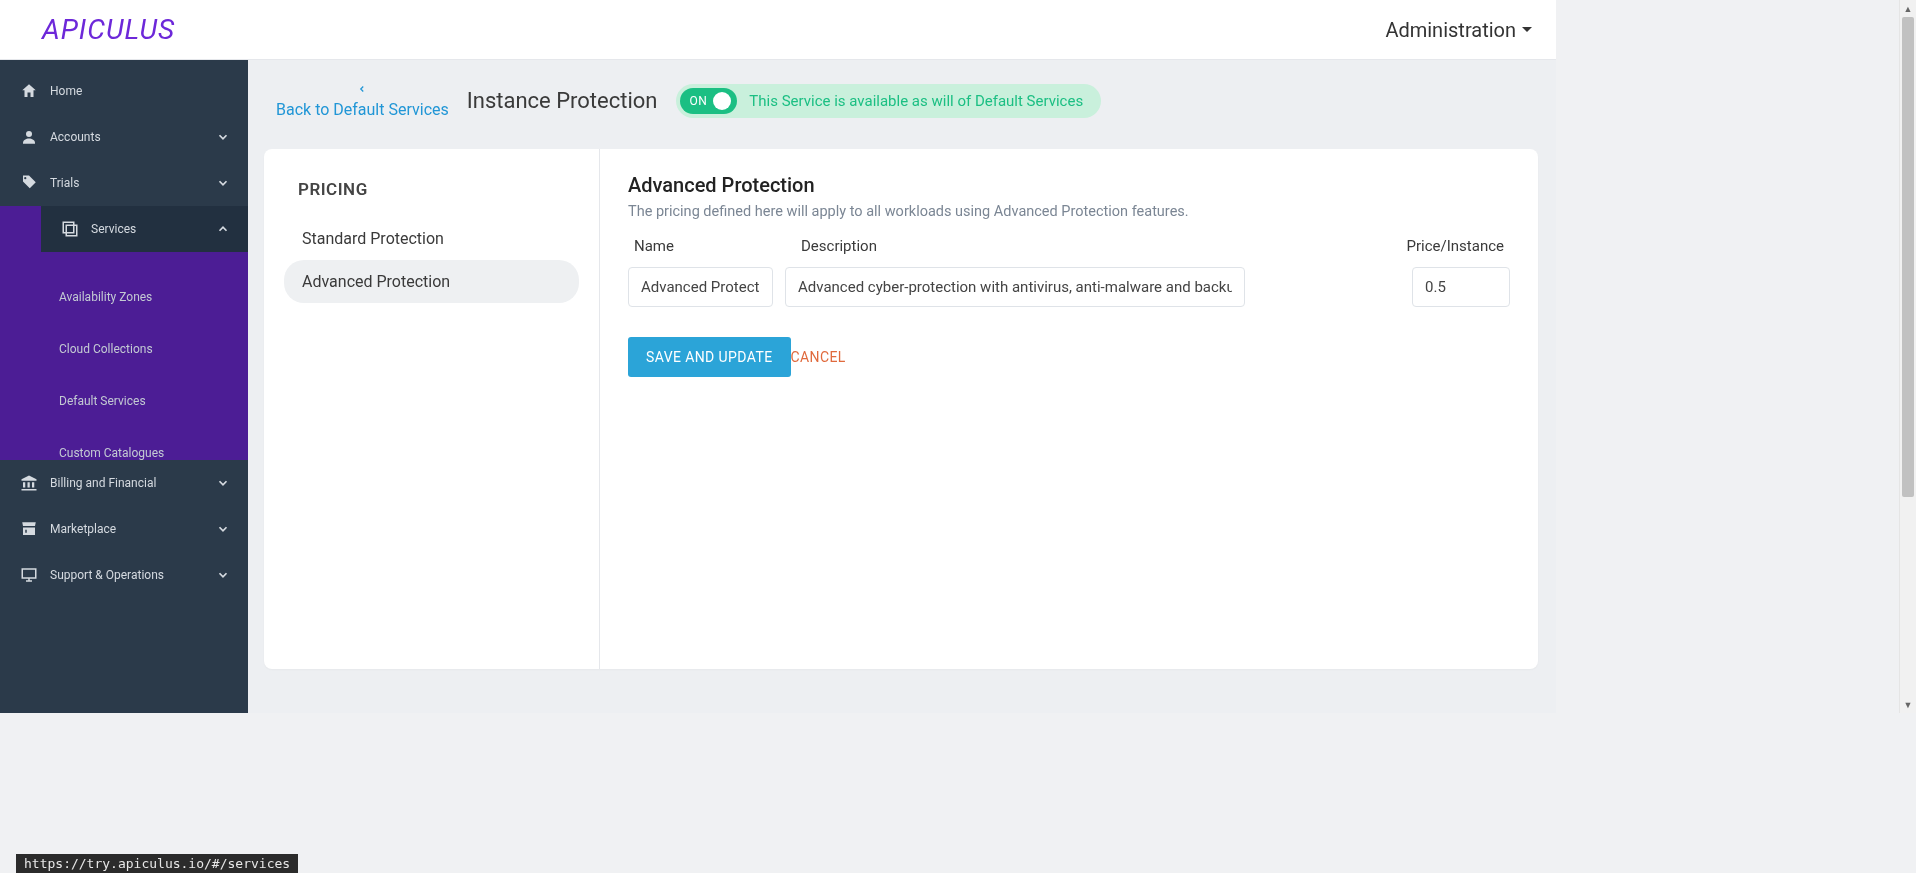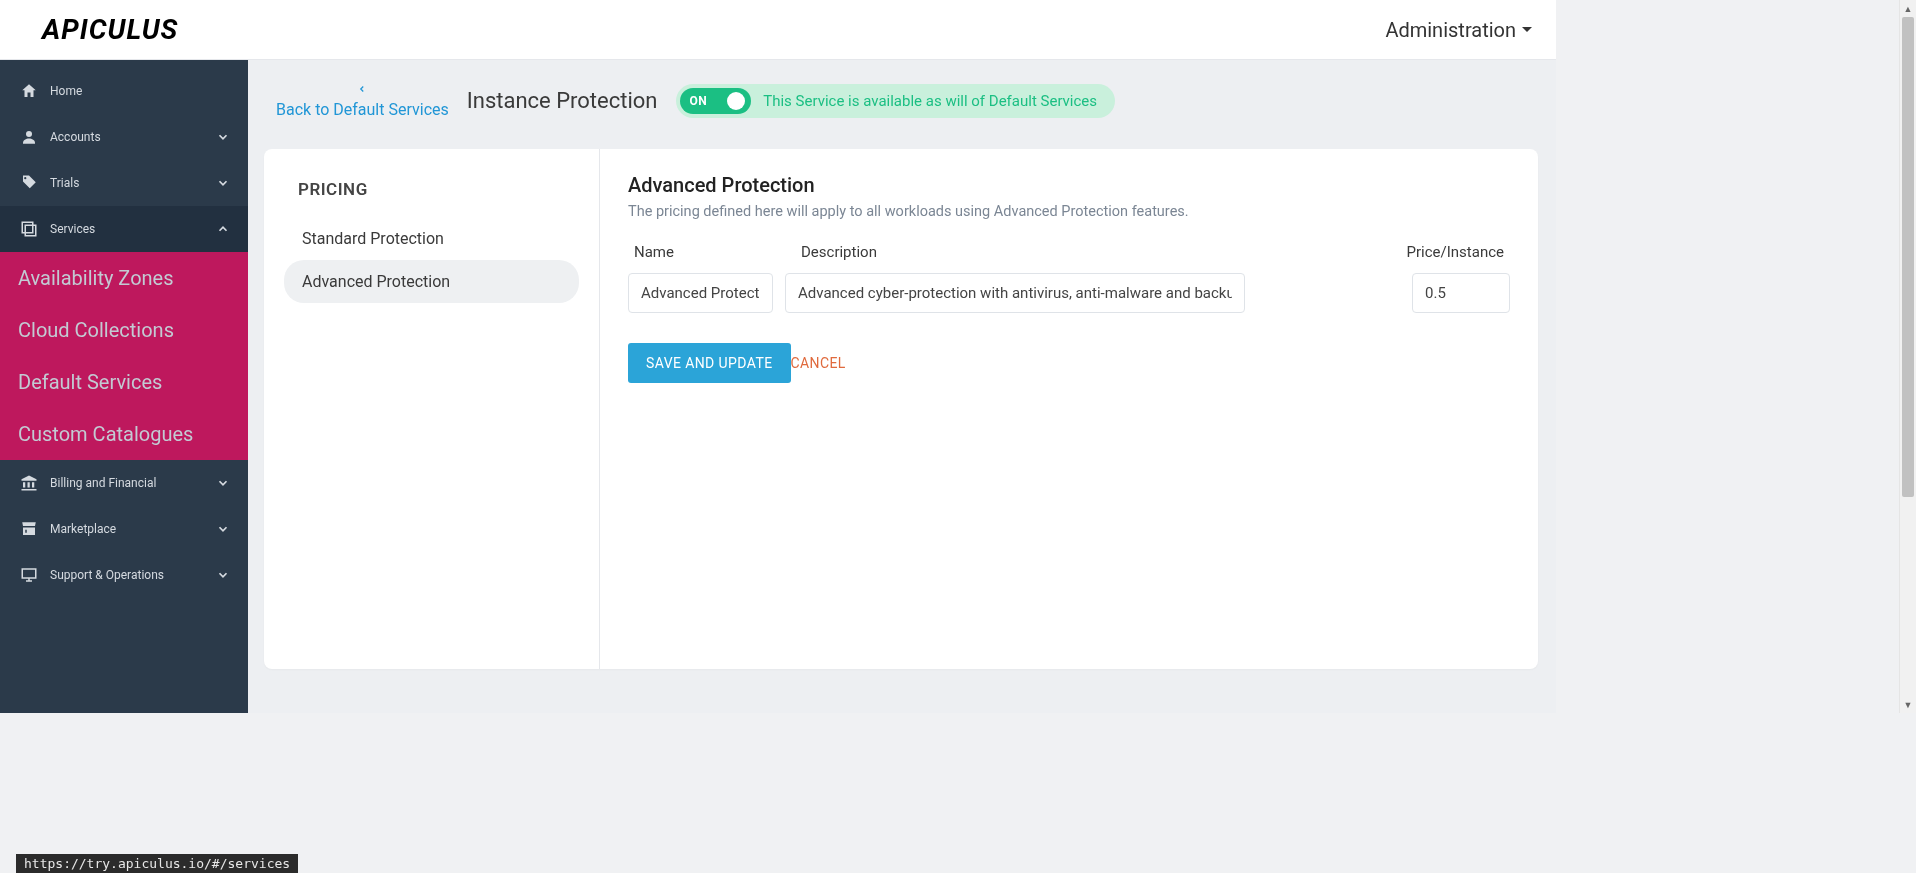--- a/index.html
+++ b/index.html
@@ -30,23 +30,23 @@
       border-bottom: 1px solid #e5e7eb;
     }
     .logo {
       display: flex;
       align-items: center;
       height: 100%;
       padding-left: 18px;
     }
     .logo-text {
       font-size: 28px;
-      font-weight: 700;
+      font-weight: 400;
       letter-spacing: 1px;
-      color: #000000;
+      color: #6d28d9;
       font-style: italic;
     }
     .admin-dropdown {
       display: flex;
       align-items: center;
       gap: 6px;
       color: #333;
       font-size: 20px;
       cursor: pointer;
     }
@@ -81,29 +81,30 @@
       justify-content: center;
     }
     .nav-item .chev {
       margin-left: auto;
     }
     .nav-item.active {
       background: #223040;
     }
     .nav-sub {
       padding-left: 18px;
-      font-size: 20px;
+      font-size: 12px;
       color: #c3cad3;
       display: flex;
-      align-items: center;
+      align-items: flex-end;
       height: 52px;
       cursor: pointer;
     }
     .nav-section-expanded {
-      background: #be185d;
+      background: #4c1d95;
+      padding-left: 41px;
     }
     
     .main {
       flex: 1;
       background: #edeff2;
       overflow: auto;
       position: relative;
     }
     .page-header {
       display: flex;
@@ -134,22 +135,22 @@
       gap: 12px;
     }
     .toggle-on {
       display: inline-flex;
       align-items: center;
       background: #1bbf83;
       color: #fff;
       border-radius: 20px;
       padding: 4px 6px 4px 10px;
       font-size: 12px;
-      font-weight: 700;
-      gap: 20px;
+      font-weight: 400;
+      gap: 6px;
       letter-spacing: 0.5px;
     }
     .toggle-knob {
       width: 18px;
       height: 18px;
       background: #fff;
       border-radius: 50%;
     }
     .availability-text {
       color: #1bbf83;
@@ -193,21 +194,21 @@
     }
     .section-title {
       font-size: 20px;
       color: #222;
       font-weight: 500;
       margin-bottom: 6px;
     }
     .section-subtitle {
       font-size: 14.5px;
       color: #7b8694;
-      margin-bottom: 23px;
+      margin-bottom: 17px;
     }
     .form-row-labels {
       display: grid;
       grid-template-columns: 155px 1fr 110px;
       gap: 12px;
       font-size: 15px;
       color: #3a3a3a;
       margin-bottom: 12px;
       padding-left: 6px;
       padding-right: 6px;

